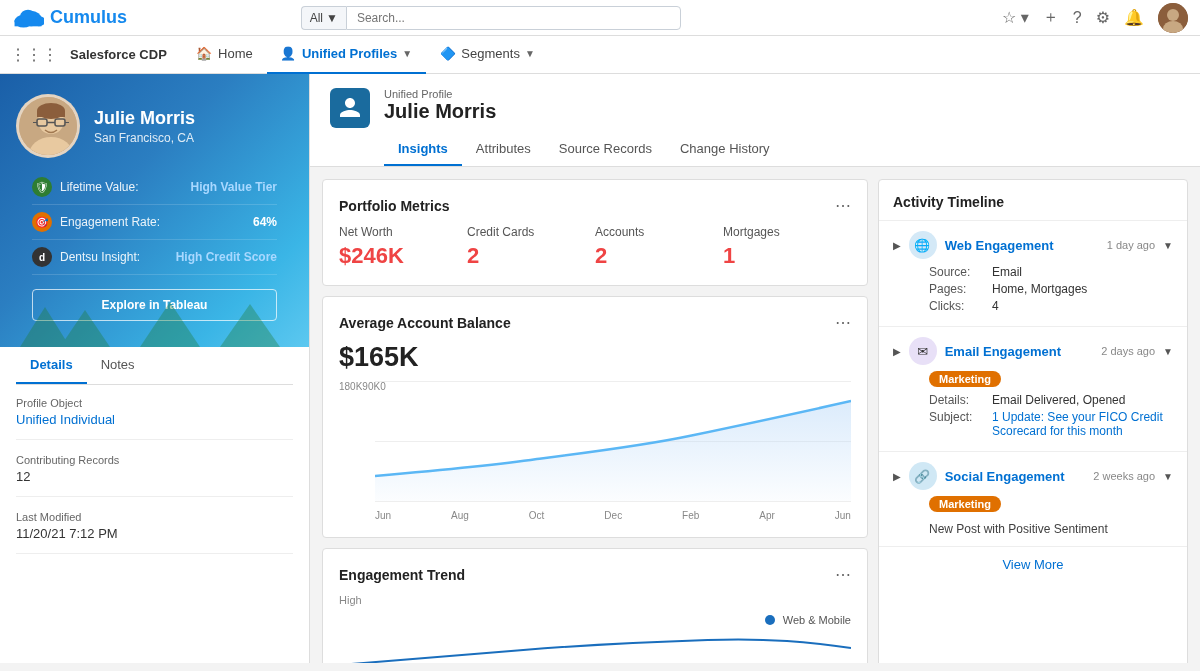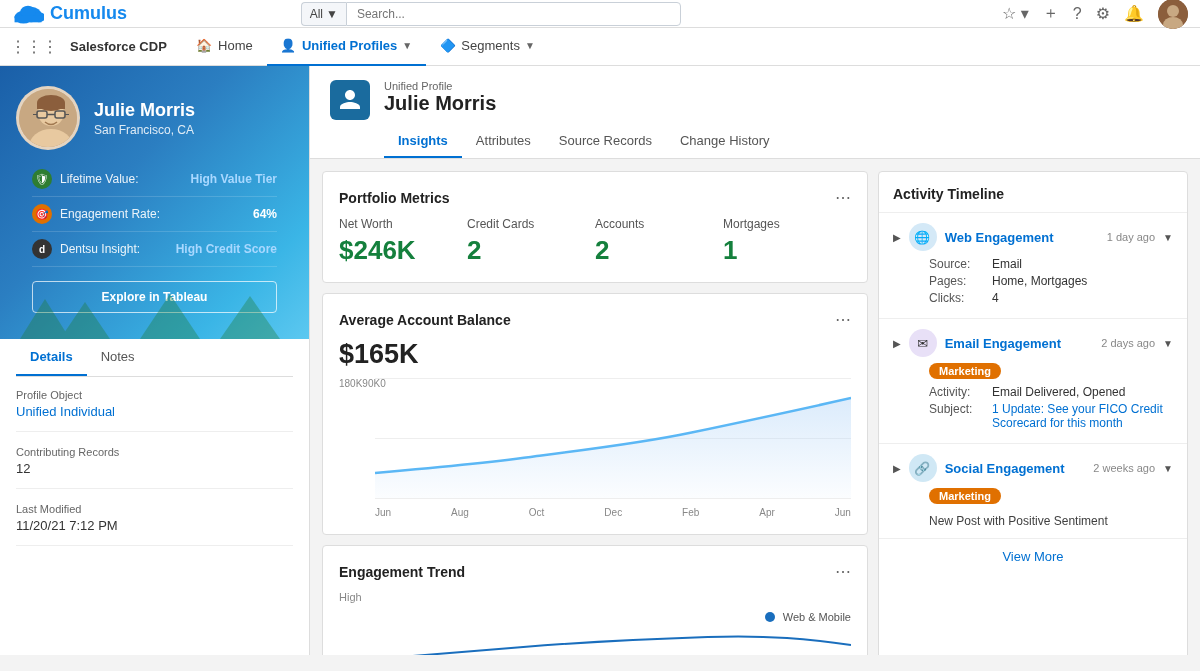--- a/index.html
+++ b/index.html
@@ -1,20 +1,20 @@
 <!DOCTYPE html>
 <html><head>
   <meta charset="utf-8">
   <style>
     * { box-sizing: border-box; margin: 0; padding: 0; }
     body { font-family: 'Salesforce Sans', Arial, sans-serif; font-size: 13px; background: #f3f3f3; color: #333; overflow: hidden; }
 
     
     .top-nav {
-      display: flex; align-items: center; background: #fff; height: 28px;
+      display: flex; align-items: center; background: #fff; height: 36px;
       border-bottom: 1px solid #ddd; padding: 0 12px; gap: 10px; position: relative; z-index: 10;
     }
     .logo { display: flex; align-items: center; gap: 6px; font-weight: bold; font-size: 18px; color: #1589ee; margin-right: 8px; }
     .logo-cloud { width: 32px; height: 22px; }
     .nav-search { display: flex; align-items: center; flex: 1; max-width: 380px; margin: 0 auto; }
     .search-scope { background: #f4f6f9; border: 1px solid #c9d0d8; border-right: none; border-radius: 4px 0 0 4px; padding: 4px 8px; font-size: 12px; color: #444; cursor: pointer; display: flex; align-items: center; gap: 3px; }
     .search-input { flex: 1; border: 1px solid #c9d0d8; border-radius: 0 4px 4px 0; padding: 4px 10px; font-size: 12px; outline: none; color: #555; background: #fff; }
     .nav-icons { display: flex; align-items: center; gap: 14px; margin-left: auto; }
     .nav-icon { color: #666; font-size: 16px; cursor: pointer; }
     .avatar { width: 30px; height: 30px; border-radius: 50%; background: #8B5E3C; overflow: hidden; display: flex; align-items: center; justify-content: center; }
@@ -93,21 +93,21 @@
     
     .card { background: #fff; border-radius: 4px; border: 1px solid #ddd; padding: 16px; }
     .card-header { display: flex; justify-content: space-between; align-items: center; margin-bottom: 10px; }
     .card-title { font-size: 14px; font-weight: 700; color: #222; }
     .card-menu { color: #666; cursor: pointer; font-size: 16px; }
 
     
     .metrics-grid { display: flex; gap: 0; }
     .metric-col { flex: 1; }
     .metric-col-label { font-size: 12px; color: #555; margin-bottom: 4px; }
-    .metric-col-value { font-size: 26px; font-weight: 700; color: #15803d; }
+    .metric-col-value { font-size: 22px; font-weight: 700; color: #ef4444; }
 
     
     .chart-container { position: relative; height: 140px; margin-top: 8px; }
     .chart-y-labels { position: absolute; left: 0; top: 0; bottom: 20px; display: flex; flex-direction: row; justify-content: space-between; font-size: 10px; color: #888; width: 36px; }
     .chart-area { position: absolute; left: 36px; right: 0; top: 0; bottom: 20px; }
     .chart-x-labels { position: absolute; left: 36px; right: 0; bottom: 0; display: flex; justify-content: space-between; font-size: 10px; color: #888; }
     .chart-grid-line { position: absolute; left: 0; right: 0; border-top: 1px solid #eee; }
 
     
     .activity-section { background: #fff; border-radius: 4px; border: 1px solid #ddd; height: 100%; overflow: hidden; }
@@ -427,21 +427,21 @@
               <div class="activity-item-header">
                 <span class="activity-chevron">▶</span>
                 <div class="activity-type-icon" style="background:#e8e0f7;">✉</div>
                 <span class="activity-type-name">Email Engagement</span>
                 <span class="activity-time">2 days ago</span>
                 <span class="activity-chevron-right">▼</span>
               </div>
               <div class="activity-details">
                 <span class="activity-badge">Marketing</span>
                 <div class="activity-detail-row">
-                  <span class="activity-detail-key">Activity:</span>
+                  <span class="activity-detail-key">Details:</span>
                   <span class="activity-detail-val">Email Delivered, Opened</span>
                 </div>
                 <div class="activity-detail-row">
                   <span class="activity-detail-key">Subject:</span>
                   <span class="activity-subject-link">1 Update: See your FICO Credit Scorecard for this month</span>
                 </div>
               </div>
             </div>
 
             <div class="activity-item">

